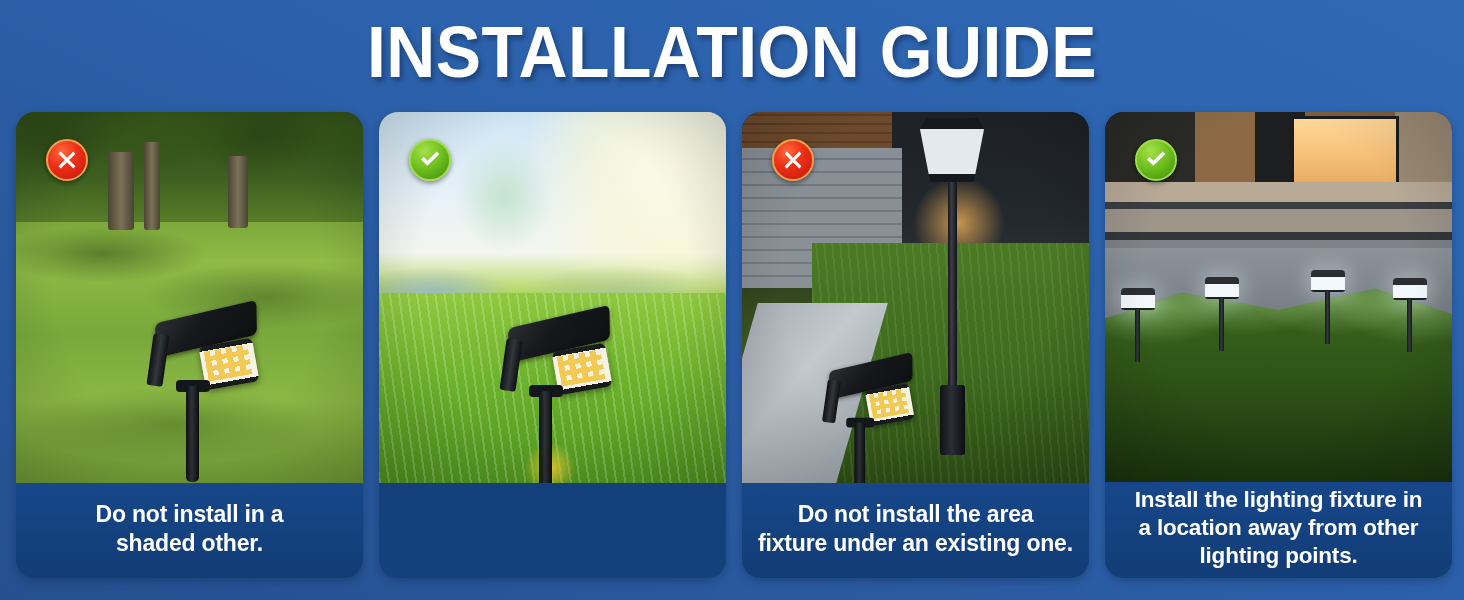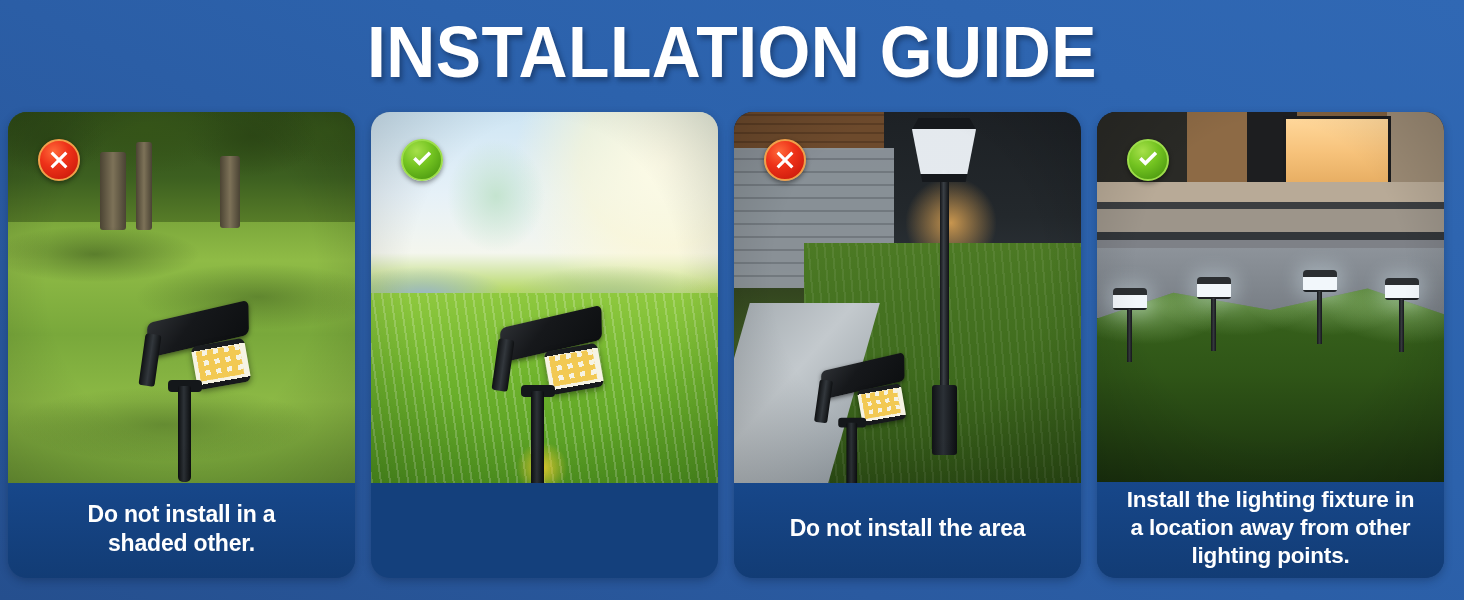--- a/index.html
+++ b/index.html
@@ -36,21 +36,21 @@
     font-family: "Liberation Sans Narrow", "Liberation Sans", sans-serif;
     transform: scaleX(0.93);
     text-shadow: 3px 4px 5px rgba(10, 30, 65, 0.45);
     white-space: nowrap;
   }
 
   
   #cards {
     position: absolute;
     top: 112px;
-    left: 8px;
+    left: 16px;
     width: 1436px;
     height: 372px;
     display: flex;
     gap: 16px;
   }
 
   .card {
     position: relative;
     flex: 1 1 0;
     height: 466px;
@@ -426,20 +426,21 @@
         <div class="vignette"></div>
         <div class="badge badge-cross">
           <svg viewBox="0 0 24 24" aria-hidden="true">
             <path d="M6.2 4.2 L12 10 L17.8 4.2 L19.8 6.2 L14 12 L19.8 17.8 L17.8 19.8 L12 14 L6.2 19.8 L4.2 17.8 L10 12 L4.2 6.2 Z" fill="#ffffff"></path>
           </svg>
         </div>
       </div>
       <div class="caption">
         <div class="caption-text">
           <span>Do not install the area</span><br>
+          <span>fixture under an existing one.</span>
         </div>
       </div>
     </div>
 
     <div class="card card-4">
       <div class="photo">
         <div class="scene scene-patio">
           <div class="house"></div>
           <div class="door"></div>
           <div class="deck"></div>

